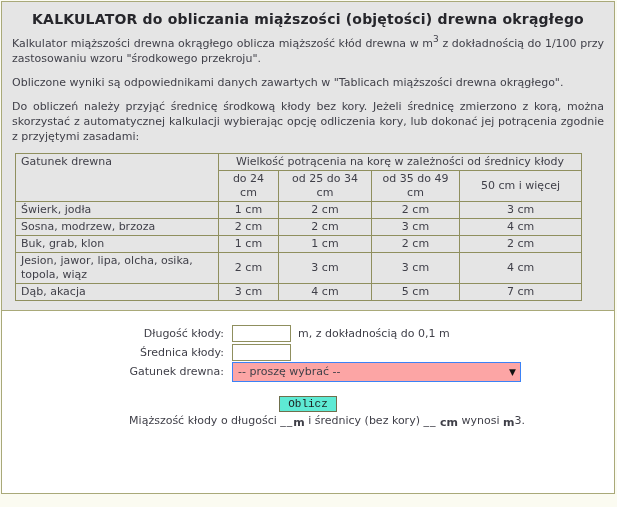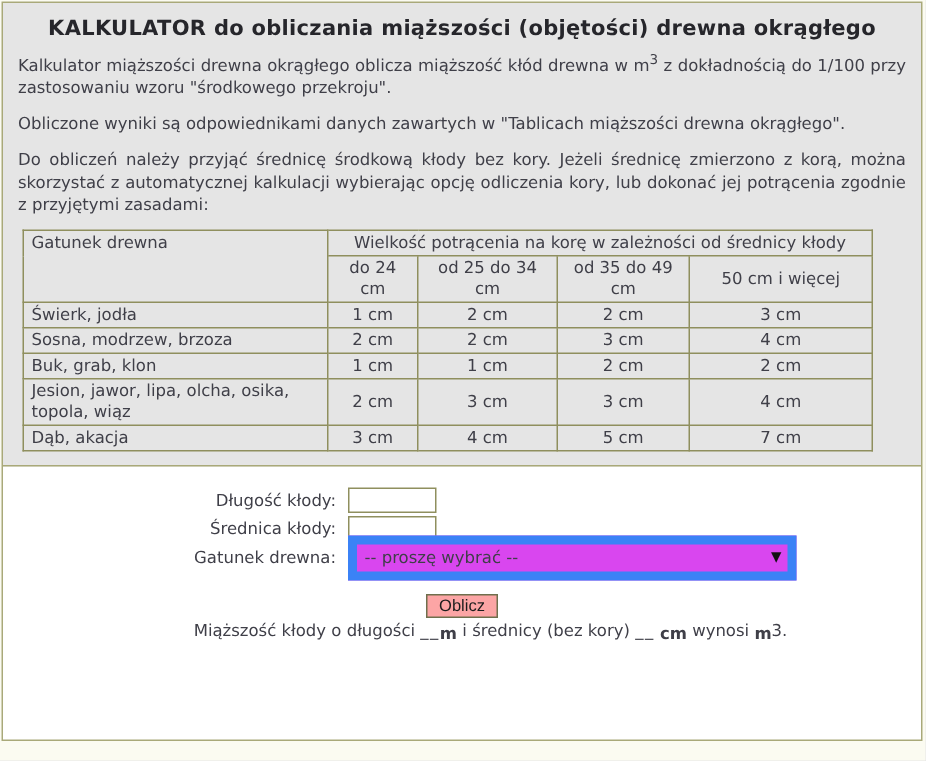--- a/index.html
+++ b/index.html
@@ -48,29 +48,29 @@
     width:53px;height:15px;border:1px solid #8f8f5e;background:#fff;
     margin-right:7px;font-family:inherit;font-size:11px;padding:0 2px;flex:none;
   }
   .radio{
     width:11px;height:11px;border-radius:50%;border:1px solid #9a9a9a;
     background:radial-gradient(circle at 35% 30%, #ffffff 20%, #d3d3d3 95%);
     display:inline-block;flex:none;
   }
   .radio-text{margin:0 8px;}
   .select-box{
-    width:278px;height:18px;border:6px solid #3b82f6;background:#d946ef;
+    width:278px;height:18px;border:1px solid #3b82f6;background:#fca5a5;
     display:flex;align-items:center;justify-content:space-between;
     padding:0 4px 0 5px;cursor:default;
   }
   .select-arrow{font-size:9px;color:#111;}
   .btn-row{text-align:center;margin:15px 0 2px 0;}
   button.calc{
-    font-family:Liberation Sans, sans-serif;font-size:11px;color:#1d1d1d;
-    border:1px solid #6f6f4d;background:#fca5a5;padding:1px 8px;
+    font-family:Liberation Mono, monospace;font-size:11px;color:#1d1d1d;
+    border:1px solid #6f6f4d;background:#5eead4;padding:1px 8px;
   }
   .result-line{text-align:center;margin-top:2px;color:#3f3f48;padding-left:38px;}
   .unit{font-weight:bold;position:relative;top:2px;}
   .blank{letter-spacing:1px;}
 </style>
 </head>
 <body>
 
 <div class="outer">
 
@@ -139,20 +139,21 @@
       </tr>
     </tbody>
       </table>
   </div>
 
   <div class="form-area">
 
     <div class="frow">
       <span class="flabel">Długość kłody:</span>
       <input class="txt" type="text" value="" style="">
+      <span>m, z dokładnością do 0,1 m</span>
     </div>
 
     <div class="frow">
       <span class="flabel">Średnica kłody:</span>
       <input class="txt" type="text" value="" style="">
     </div>
 
 
     <div class="frow">
       <span class="flabel">Gatunek drewna:</span>

